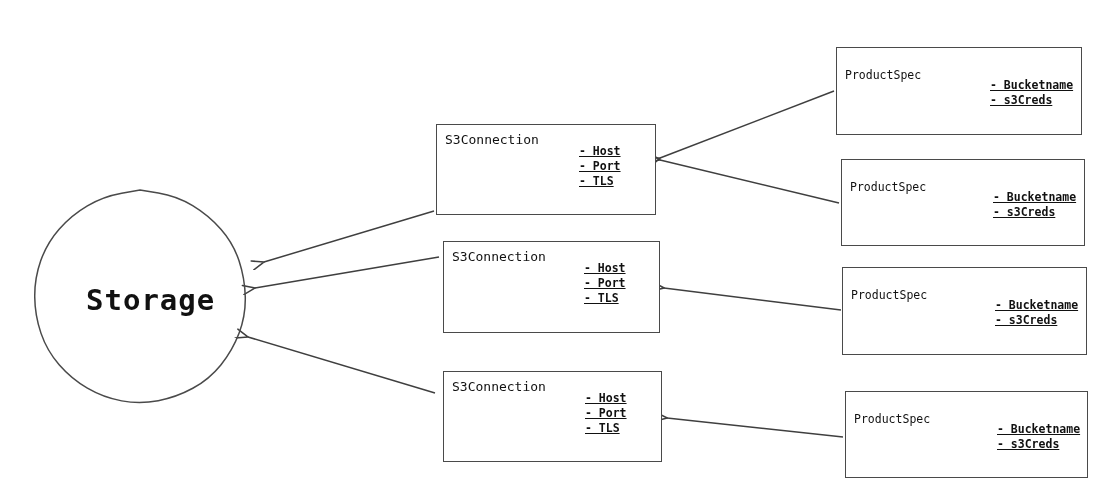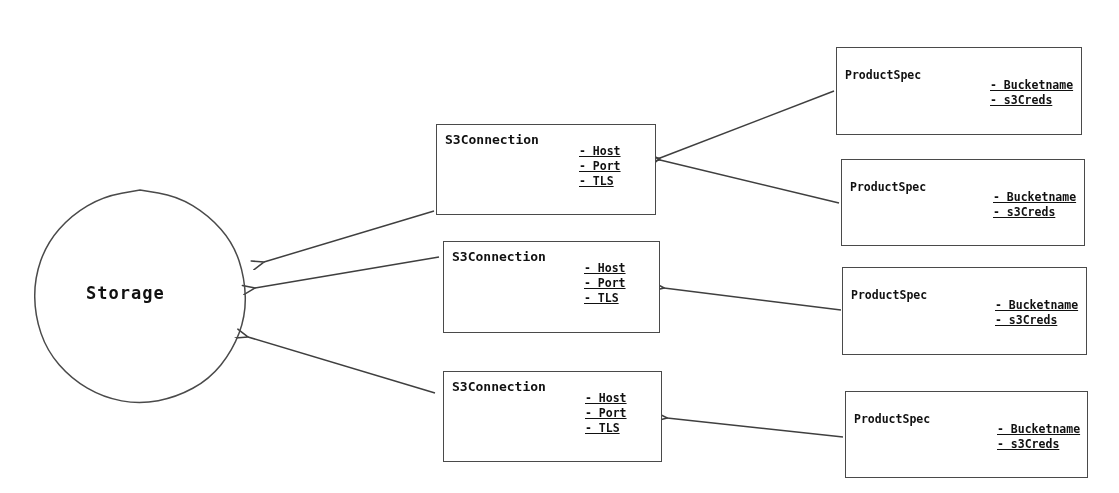--- a/index.html
+++ b/index.html
@@ -27,40 +27,40 @@
   }
   .node-box {
     position: absolute;
     background: #ffffff;
     border: 1.6px solid #4a4a4a;
     box-sizing: border-box;
   }
   .node-title {
     position: absolute;
     font-size: 13px;
-    font-weight: 700;
+    font-weight: 400;
     color: #111111;
     letter-spacing: 0px;
     white-space: nowrap;
   }
   .node-attrs {
     position: absolute;
     font-size: 11.5px;
     font-weight: 700;
     color: #111111;
     line-height: 15px;
     white-space: nowrap;
     text-decoration: underline;
   }
   .node-attrs .attr-row {
     white-space: pre;
   }
   .circle-label {
     position: absolute;
-    font-size: 17px;
+    font-size: 29px;
     font-weight: 700;
     color: #111111;
     white-space: nowrap;
     letter-spacing: 1px;
   }
 </style>
 </head>
 <body>
 
 <div id="canvas">

